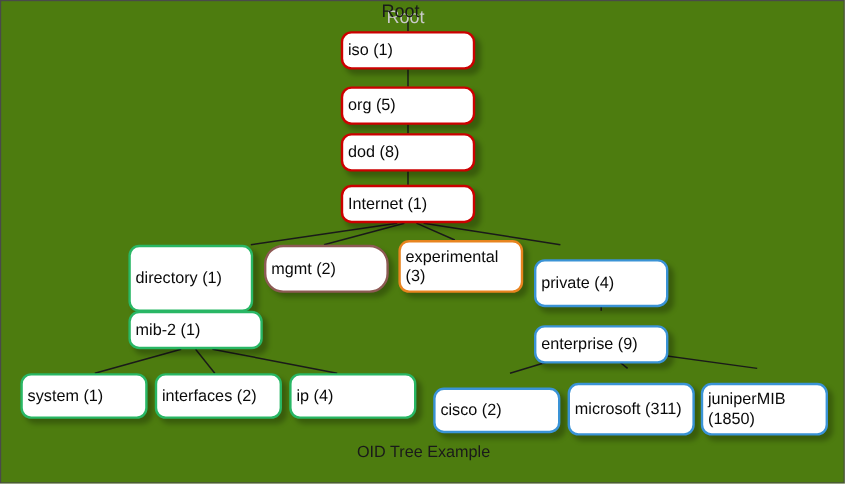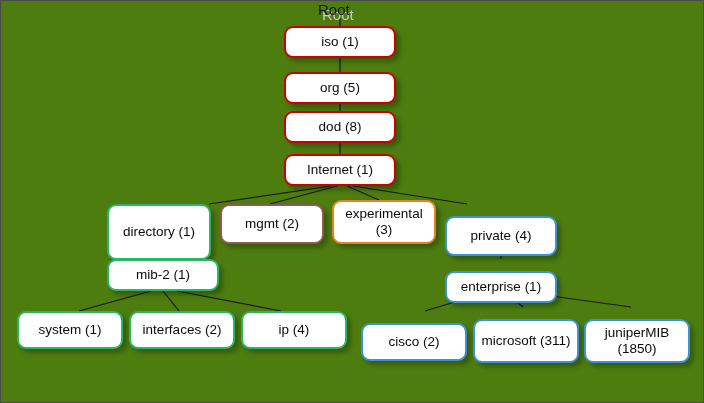--- a/index.html
+++ b/index.html
@@ -35,36 +35,35 @@
   
   .node {
     position: absolute;
     box-sizing: border-box;
     background: #ffffff;
     border: 2px solid #888;
     border-radius: 9px;
     display: flex;
     align-items: center;
     justify-content: center;
-    text-align: center;
     font-size: 13.5px;
     color: #0a0a0a;
     line-height: 1.15;
     padding: 0 4px;
     box-shadow: 4px 4px 4px rgba(0,0,0,0.26);
     z-index: 2;
   }
   .node .lbl {
     display: block;
     width: 100%;
   }
 
   
   .c-red      { border-color: #cc0000; }
-  .c-maroon   { border-color: #8d5a54; }
+  .c-maroon   { border-color: #8d5a54; border-radius: 16px; }
   .c-green    { border-color: #29b765; }
   .c-orange   { border-color: #e8841f; }
   .c-blue     { border-color: #3a93d6; margin-top: 12px; }
 
   
   #root-label {
     position: absolute;
     z-index: 3;
     font-size: 15px;
     color: #1a1a1a;
@@ -140,21 +139,21 @@
       <div class="node c-orange" style="left: 331px; top: 199px; width: 104px; height: 44px;">
         <span class="lbl">experimental (3)</span>
       </div>
       <div class="node c-blue" style="left: 444px; top: 203px; width: 112px; height: 40px;">
         <span class="lbl">private (4)</span>
       </div>
       <div class="node c-green" style="left: 106px; top: 258px; width: 112px; height: 32px;">
         <span class="lbl">mib-2 (1)</span>
       </div>
       <div class="node c-blue" style="left: 444px; top: 258px; width: 112px; height: 32px;">
-        <span class="lbl">enterprise (1)</span>
+        <span class="lbl">enterprise (9)</span>
       </div>
       <div class="node c-green" style="left: 16px; top: 310px; width: 106px; height: 38px;">
         <span class="lbl">system (1)</span>
       </div>
       <div class="node c-green" style="left: 128px; top: 310px; width: 106px; height: 38px;">
         <span class="lbl">interfaces (2)</span>
       </div>
       <div class="node c-green" style="left: 240px; top: 310px; width: 106px; height: 38px;">
         <span class="lbl">ip (4)</span>
       </div>
@@ -162,13 +161,14 @@
         <span class="lbl">cisco (2)</span>
       </div>
       <div class="node c-blue" style="left: 472px; top: 306px; width: 106px; height: 44px;">
         <span class="lbl">microsoft (311)</span>
       </div>
       <div class="node c-blue" style="left: 583px; top: 306px; width: 106px; height: 44px;">
         <span class="lbl">juniperMIB (1850)</span>
       </div>
     </div>
 
+  <div id="caption" style="top: 368px;">OID Tree Example</div>
 </div>
 
 </body></html>

